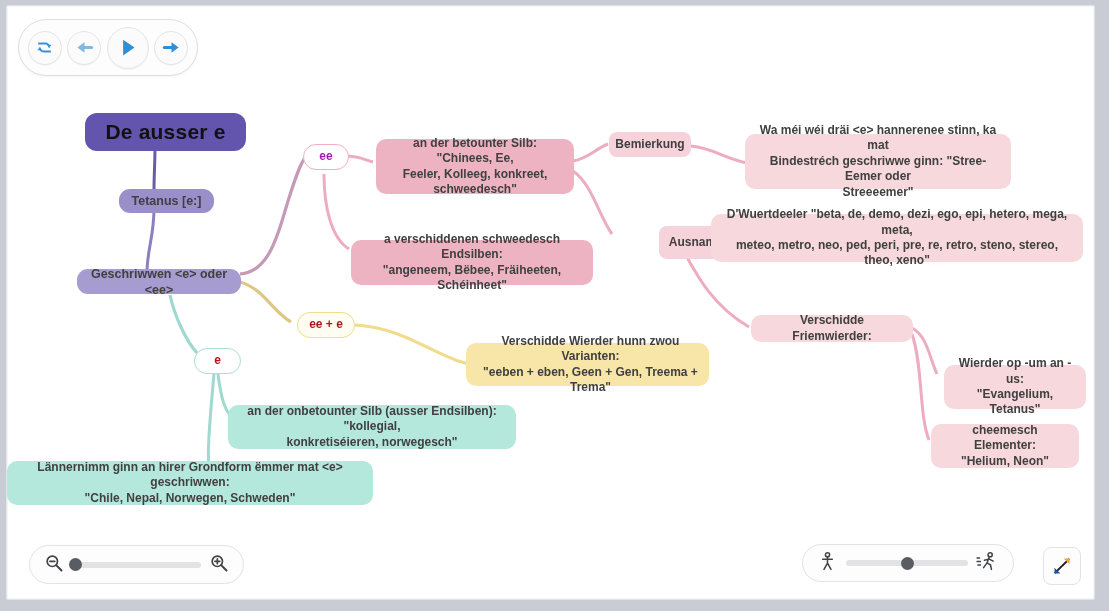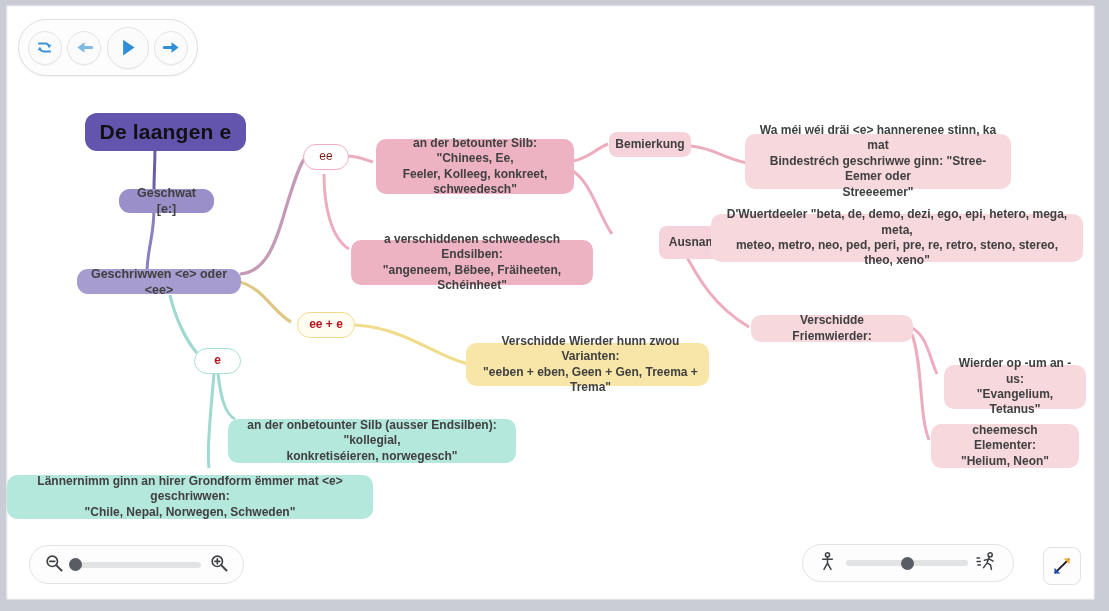--- a/index.html
+++ b/index.html
@@ -62,23 +62,23 @@
   }
   .node.lvl2-purple {
     background: #a79ccf;
     font-size: 12.5px;
     font-weight: bold;
     border-radius: 11px;
   }
   .node.pill-pink {
     background: #ffffff;
     border: 1.6px solid #f0aec0;
-    color: #7f1d1d;
+    color: #a21caf;
     font-size: 12px;
-    font-weight: normal;
+    font-weight: bold;
     border-radius: 13px;
   }
   .node.pill-yellow {
     background: #fffdf2;
     border: 1.6px solid #f0dc8c;
     color: #b3121e;
     font-size: 12px;
     font-weight: bold;
     border-radius: 13px;
   }
@@ -87,21 +87,21 @@
     border: 1.6px solid #a8e0d6;
     color: #b3121e;
     font-size: 12px;
     font-weight: bold;
     border-radius: 13px;
   }
   .node.pink-mid  { background: #eeb3c3; font-size: 12px; font-weight: bold; }
   .node.pink-soft { background: #f6d8dd; font-size: 12px; font-weight: bold; }
   .node.pink-tag  { background: #f6d2da; font-size: 12px; font-weight: bold; border-radius: 8px; }
   .node.yellow-box{ background: #f7e6a8; font-size: 12px; font-weight: bold; padding-left: 16px; }
-  .node.teal-box  { background: #b5e8dd; font-size: 12px; font-weight: bold; margin-top: 14px; }
+  .node.teal-box  { background: #b5e8dd; font-size: 12px; font-weight: bold; }
 
   
   #top-toolbar {
     position: absolute; left: 11px; top: 13px;
     width: 180px; height: 57px;
     background: #fdfdfd;
     border: 1px solid #dddfe3;
     border-radius: 29px;
     display: flex; align-items: center; justify-content: space-around;
     padding: 0 6px;
@@ -198,23 +198,23 @@
 
       <path d="M348,319 C400,322 430,352 462,358" stroke="#f0dc8c" stroke-width="3.2" fill="none"></path>
 
       <path d="M163,289 C168,312 180,336 190,347" stroke="#9fd9d0" stroke-width="3.2" fill="none"></path>
 
       <path d="M211,368 C214,392 218,408 228,413" stroke="#9fd9d0" stroke-width="3" fill="none"></path>
 
       <path d="M207,368 C203,412 200,446 202,462" stroke="#9fd9d0" stroke-width="3" fill="none"></path>
     </svg>
 
-    <div class="node root" style="left:78px; top:107px; width:161px; height:38px;">De laangen e</div>
-
-    <div class="node lvl1-purple" style="left:112px; top:183px; width:95px; height:24px;">Geschwat [e:]</div>
+    <div class="node root" style="left:78px; top:107px; width:161px; height:38px;">De ausser e</div>
+
+    <div class="node lvl1-purple" style="left:112px; top:183px; width:95px; height:24px;">Tetanus [e:]</div>
 
     <div class="node lvl2-purple" style="left:70px; top:263px; width:164px; height:25px;">Geschriwwen &lt;e&gt; oder &lt;ee&gt;</div>
 
     <div class="node pill-pink" style="left:296px; top:138px; width:46px; height:26px;">ee</div>
 
     <div class="node pink-mid" style="left:369px; top:133px; width:198px; height:55px;">an der betounter Silb: "Chinees, Ee,
 Feeler, Kolleeg, konkreet,
 schweedesch"</div>
 
     <div class="node pink-mid" style="left:344px; top:234px; width:242px; height:45px;">a verschiddenen schweedesch Endsilben:

